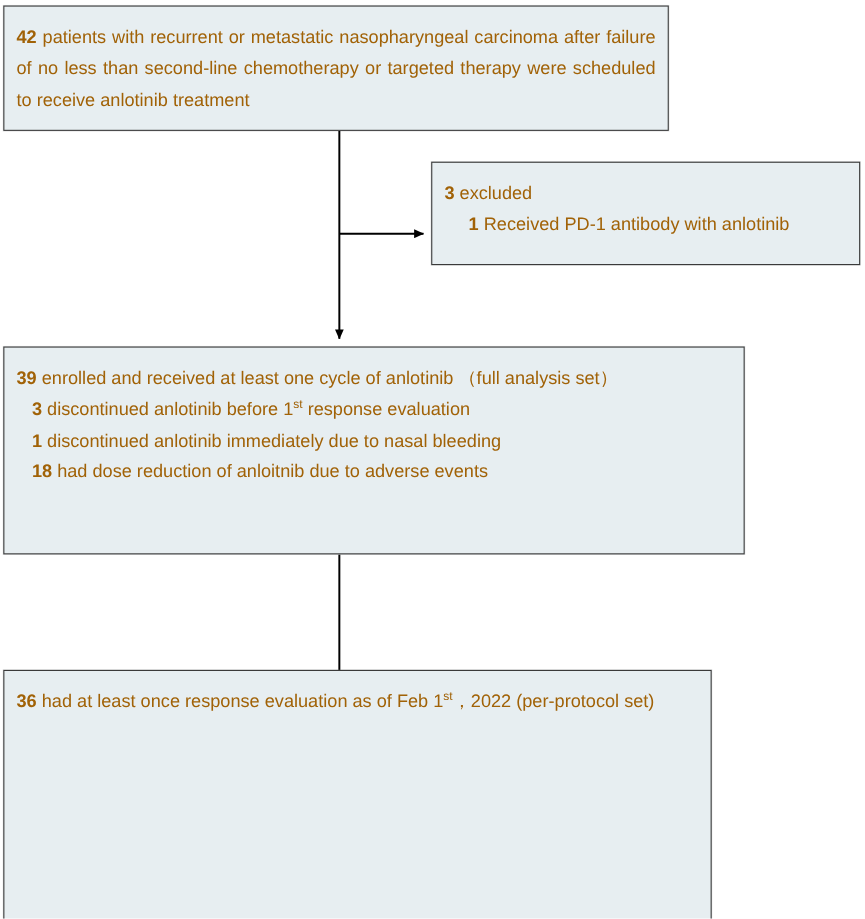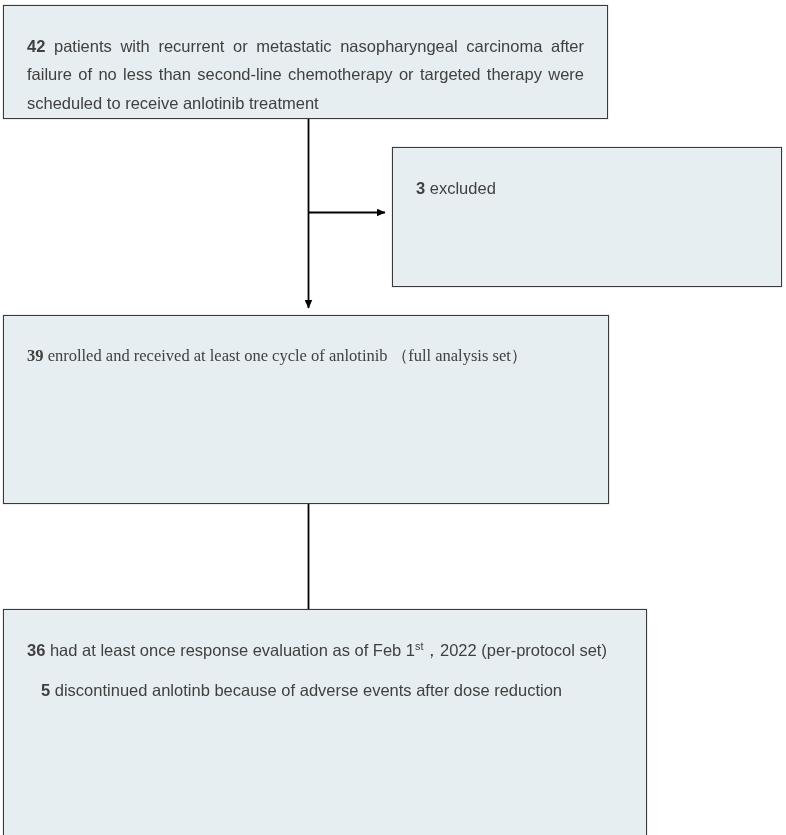--- a/index.html
+++ b/index.html
@@ -31,22 +31,22 @@
     box-shadow: 0 0 0 0.5px rgba(0,0,0,0.15);
   }
 
   .node-inner {
     padding: 14px 11px 10px 11px;
   }
 
   .line {
     font-size: 16.5px;
     line-height: 1.72;
-    color: #404040;
-    margin: 12px;
+    color: #a16207;
+    margin: 0;
   }
   .line.justify {
     text-align: justify;
     text-align-last: left;
   }
   .line.indent {
     padding-left: 22px;
   }
   .line.indent-sm {
     padding-left: 14px;
@@ -58,24 +58,24 @@
     font-size: 0.66em;
     vertical-align: super;
     line-height: 0;
   }
 
   
   #box-screened {
     left: 3px;  top: 5px;   width: 605px; height: 114px;
   }
   #box-excluded {
-    left: 392px; top: 147px; width: 390px; height: 140px;
+    left: 392px; top: 147px; width: 390px; height: 94px;
   }
   #box-enrolled {
-    left: 3px;  top: 315px; width: 606px; height: 189px; font-family: Liberation Serif, serif;
+    left: 3px;  top: 315px; width: 674px; height: 189px;
   }
   #box-evaluated {
     left: 3px;  top: 609px; width: 644px; height: 230px;
   }
 
   
   #arrows {
     position: absolute;
     left: 0; top: 0;
     width: 786px;
@@ -114,35 +114,44 @@
         <span class="num">42</span><span> patients with recurrent or metastatic nasopharyngeal carcinoma after failure of no less than second-line chemotherapy or targeted therapy were scheduled to receive anlotinib treatment</span>
       </p>
     </div>
   </div>
 
   <div class="node-box" id="box-excluded">
     <div class="node-inner">
       <p class="line">
         <span class="num">3</span><span> excluded</span>
       </p>
+      <p class="line indent">
+        <span class="num">1</span><span> Received PD-1 antibody with anlotinib</span>
+      </p>
     </div>
   </div>
 
   <div class="node-box" id="box-enrolled">
     <div class="node-inner">
       <p class="line justify">
         <span class="num">39</span><span> enrolled and received at least one cycle of anlotinib （full analysis set）</span>
+      </p>
+      <p class="line indent-sm">
+        <span class="num">3</span><span> discontinued anlotinib before  1</span><sup>st</sup><span>  response evaluation</span>
+      </p>
+      <p class="line indent-sm">
+        <span class="num">1</span><span> discontinued anlotinib immediately due to nasal bleeding</span>
+      </p>
+      <p class="line indent-sm">
+        <span class="num">18</span><span> had dose reduction of anloitnib due to  adverse events</span>
       </p>
     </div>
   </div>
 
   <div class="node-box" id="box-evaluated">
     <div class="node-inner">
       <p class="line justify">
         <span class="num">36</span><span> had at least once response evaluation as of Feb 1</span><sup>st</sup><span>，2022 (per-protocol set)</span>
       </p>
-      <p class="line indent-sm">
-        <span class="num">5</span><span> discontinued anlotinb because of adverse events after dose reduction</span>
-      </p>
     </div>
   </div>
 
 </div>
 
 </body></html>

